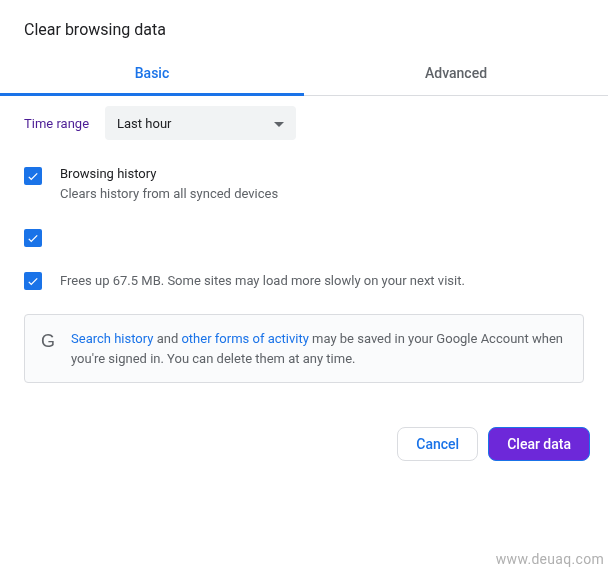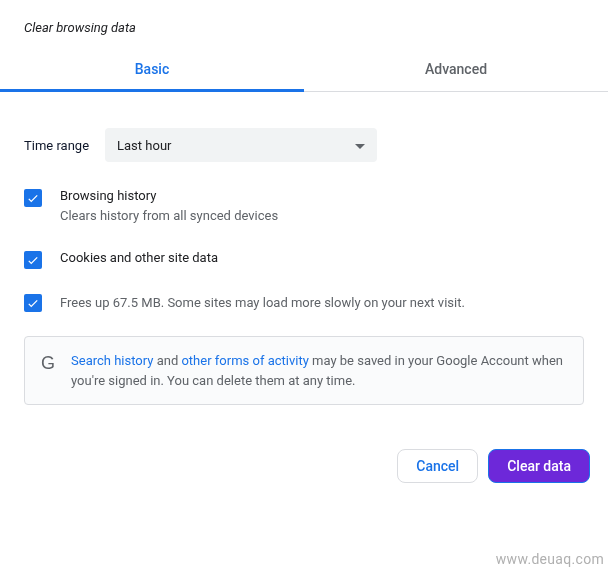--- a/index.html
+++ b/index.html
@@ -8,30 +8,29 @@
     font-family: Roboto, "Segoe UI", Arial, sans-serif;
     font-size: 13px;
     color: #202124;
     background: #fff;
     width: 608px;
   }
   .dialog {
     padding: 20px 24px 22px 24px;
   }
   .title {
-    font-size: 13px;
+    font-size: 16px;
     font-weight: 400;
     color: #202124;
     margin-bottom: 14px;
-    font-style: italic;
   }
   .tabs {
     display: flex;
     border-bottom: 1px solid #dadce0;
-    margin: 0 -24px 36px -24px;
+    margin: 0 -24px 10px -24px;
   }
   .tab {
     flex: 1;
     text-align: center;
     padding: 12px 0 14px 0;
     font-size: 14px;
     font-weight: 500;
     color: #5f6368;
     cursor: pointer;
     position: relative;
@@ -47,31 +46,31 @@
     background: #1a73e8;
   }
   .row-timerange {
     display: flex;
     align-items: center;
     gap: 16px;
     margin-bottom: 26px;
   }
   .label {
     font-size: 13px;
-    color: #0f172a;
+    color: #4c1d95;
   }
   .select {
     display: flex;
     align-items: center;
     justify-content: space-between;
     background: #f1f3f4;
     border-radius: 4px;
     height: 34px;
     padding: 0 12px;
-    width: 272px;
+    width: 191px;
     font-size: 13px;
     color: #202124;
     cursor: pointer;
   }
   .select .arrow {
     color: #5f6368;
   }
   .option {
     display: flex;
     align-items: flex-start;
@@ -207,21 +206,20 @@
     </div>
   </div>
 
   <div class="option">
     <div class="checkbox">
       <svg viewBox="0 0 24 24">
           <path d="M9 16.2l-3.5-3.5L4 14.2 9 19.2 20 8.2l-1.5-1.5z" fill="#fff"></path>
         </svg>
     </div>
     <div class="opt-body">
-      <div class="opt-title">Cookies and other site data</div>
     </div>
   </div>
 
   <div class="option">
     <div class="checkbox">
       <svg viewBox="0 0 24 24">
           <path d="M9 16.2l-3.5-3.5L4 14.2 9 19.2 20 8.2l-1.5-1.5z" fill="#fff"></path>
         </svg>
     </div>
     <div class="opt-body">

